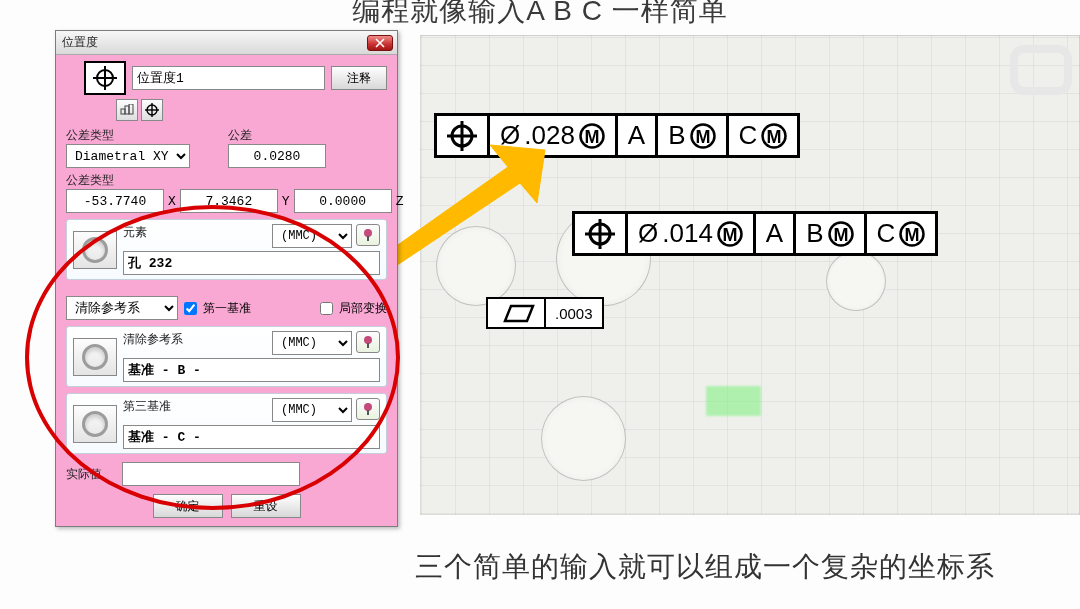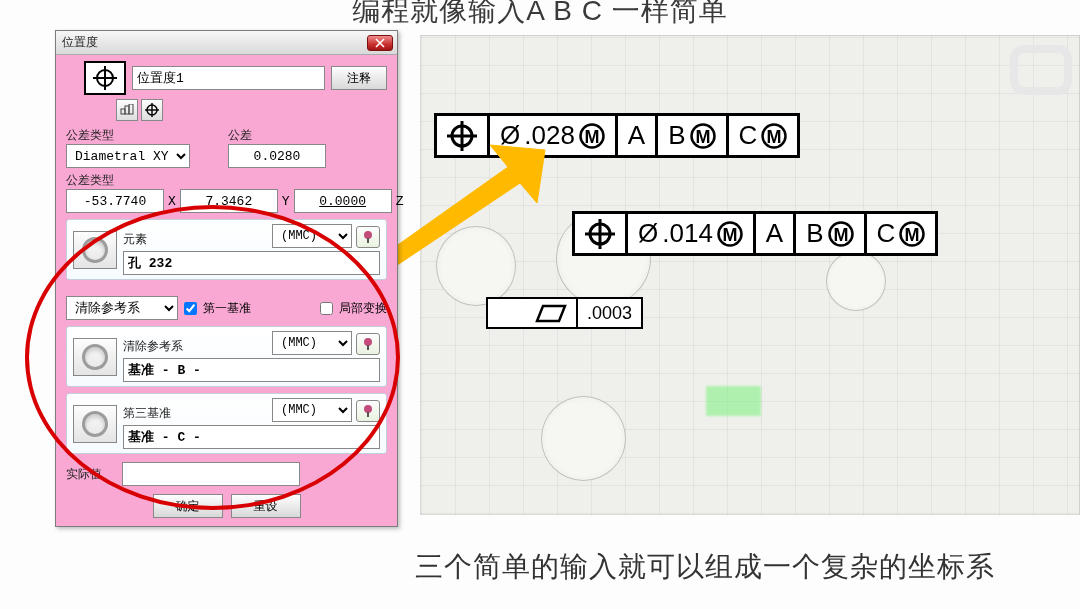--- a/index.html
+++ b/index.html
@@ -77,21 +77,21 @@
     width:22px;height:22px;border:1px solid #888;
     background:linear-gradient(to bottom,#fdfdfd,#dedede);
     display:flex;align-items:center;justify-content:center;
   }
 
   .cols2 { display:flex; gap:22px; }
   .col-a { width:140px; }
   .col-b { flex:1; }
 
   .num-input { width:98px; text-align:center; }
-  .ro-input { background:#e9e9e9;text-decoration:underline; }
+  .ro-input { background:#e9e9e9; }
 
   .xyz-row { display:flex; align-items:center; gap:4px; }
   .coord-lbl { font-family:"Courier New",monospace; font-size:13px; }
 
   .section-block {
     border:1px solid #c3cfdc;
     background:linear-gradient(to bottom,#ffffff,#f6fbff);
     padding:4px 6px;
     margin-top:6px;
     border-radius:3px;
@@ -109,21 +109,21 @@
     box-shadow: inset 0 3px 4px rgba(0,0,0,.18);
   }
   .plane-glyph {
     width:28px;height:18px;
     background:linear-gradient(180deg,#6b6b6b,#bfbfbf);
     transform:skewX(-28deg);
     border:1px solid #555;
     border-radius:2px;
   }
   .block-right { flex:1; display:flex; flex-direction:column; gap:3px; }
-  .block-top { display:flex; align-items:flex-end; gap:4px; }
+  .block-top { display:flex; align-items:flex-start; gap:4px; }
   .block-top .lbl { flex:1; }
   .mmc-select { width:80px; font-family:"Courier New",monospace; font-size:12px; }
   .probe-btn {
     width:24px;height:22px;border:1px solid #888;border-radius:3px;
     background:linear-gradient(to bottom,#fdfdfd,#e9f3e0);
     display:flex;align-items:center;justify-content:center;
   }
   .val-input { width:100%; font-family:"Courier New",monospace;font-weight:bold; }
 
   .clear-row { display:flex; align-items:center; gap:2px; margin-top:16px; }
@@ -190,21 +190,21 @@
   }
   .fcf > div {
     border-right:3px solid #000;
     display:flex; align-items:center; justify-content:center;
     padding:4px 10px;
     gap:4px;
   }
   .fcf > div:last-child { border-right:none; }
   .sym svg { vertical-align:middle; }
 
-  .fcf-small { font-size:18px; border-width:2px;padding-left:32px; }
+  .fcf-small { font-size:15px; border-width:2px; }
   .fcf-small > div { border-right-width:2px; padding:3px 9px; }
 
   
   .top-caption {
     position:absolute;
     left:0; right:0; top:-8px;
     text-align:center;
     font-size:28px;
     color:#3a3a3a;
     letter-spacing:1px;

